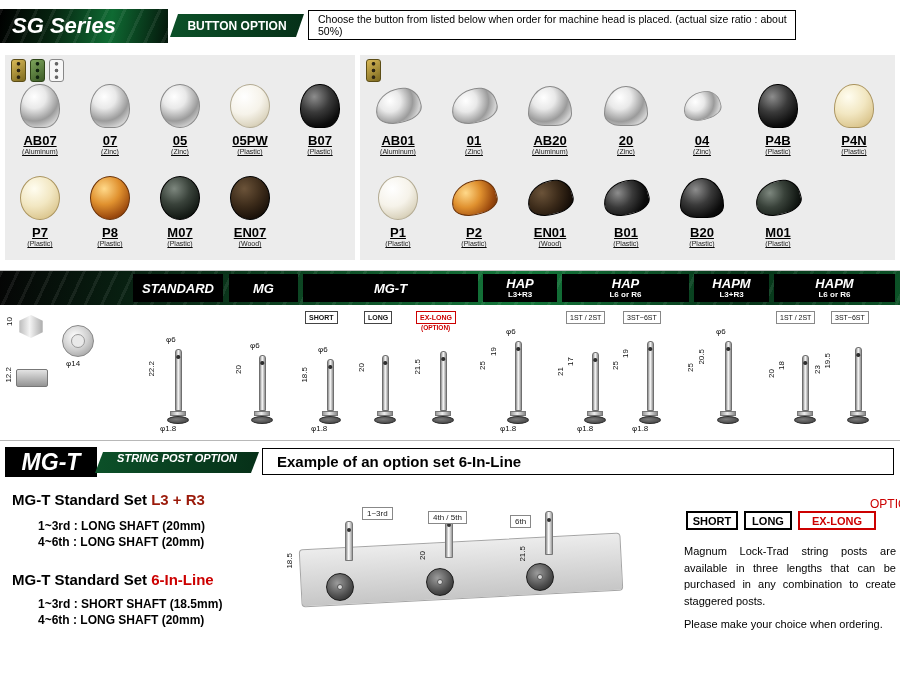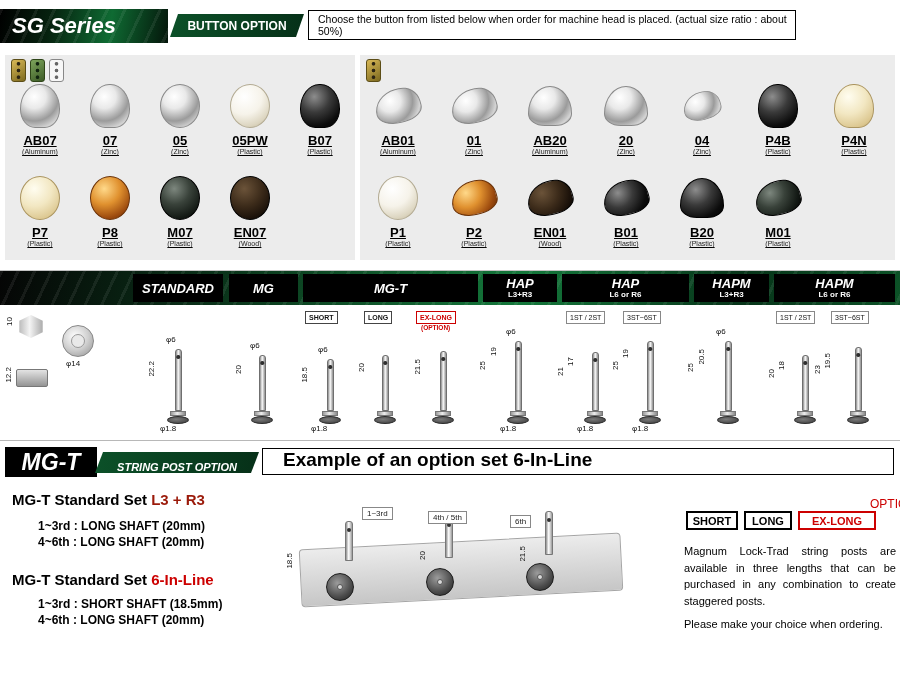--- a/index.html
+++ b/index.html
@@ -122,26 +122,26 @@
   .mgt-banner {
     position:absolute; left:5px; top:6px; width:92px; height:30px; background:#000;
     color:#fff; font-style:italic; font-weight:bold; font-size:23px;
     display:flex; align-items:center; justify-content:center;
   }
   .spo-banner {
     position:absolute; left:95px; top:11px; width:164px; height:21px;
     background:linear-gradient(100deg,#0c5129,#063018);
     clip-path:polygon(8px 0,100% 0,calc(100% - 8px) 100%,0 100%);
     color:#fff; font-weight:bold; font-style:italic; font-size:11px;
-    display:flex; align-items:flex-end; justify-content:center;
+    display:flex; align-items:flex-start; justify-content:center;
   }
   .example-box {
     position:absolute; left:262px; top:7px; width:632px; height:27px;
-    border:1.5px solid #000; box-sizing:border-box; font-weight:bold; font-size:19px;
-    display:flex; padding-left:20px;
+    border:1.5px solid #000; box-sizing:border-box; font-weight:bold; font-size:15px;
+    display:flex; align-items:center; padding-left:14px;
   }
   .set-title { position:absolute; font-size:15px; font-weight:bold; white-space:nowrap; }
   .hl-maroon { color:#9b1a0a; }
   .hl-red { color:#cc0000; }
   .set-line { position:absolute; font-size:12px; font-weight:bold; white-space:nowrap; }
   .hs-plate {
     position:absolute; left:300px; top:100px; width:320px; height:56px;
     background:linear-gradient(180deg,#ececec,#c6c6c6); border:1px solid #a5a5a5;
     border-radius:4px; transform:rotate(-3deg);
   }

